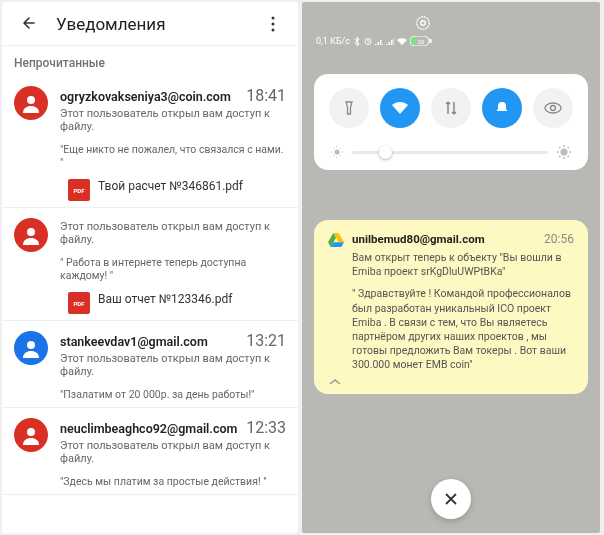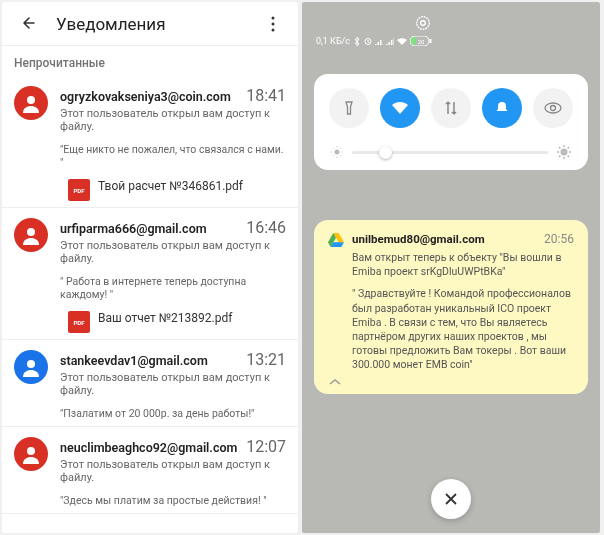--- a/index.html
+++ b/index.html
@@ -94,29 +94,25 @@
         </div>
       </div>
       <div class="notif">
         <div class="avatar avatar-red">
           <svg width="20" height="20" viewBox="0 0 20 20">
             <circle cx="10" cy="7" r="4" fill="#fff"></circle>
             <path d="M2 20c0-5 4-7 8-7s8 2 8 7z" fill="#fff"></path>
           </svg>
         </div>
         <div class="notif-body">
-          <div class="notif-top">
-            <span class="sender">urfiparma666@gmail.com</span>
-            <span class="time-l">16:46</span>
-          </div>
           <div class="msg">Этот пользователь открыл вам доступ к файлу.</div>
           <div class="quote">" Работа в интернете теперь доступна каждому! "</div>
           <div class="attach">
             <div class="pdf-badge">PDF</div>
-            <span class="filename">Ваш отчет №213892.pdf</span>
+            <span class="filename">Ваш отчет №123346.pdf</span>
           </div>
         </div>
       </div>
       <div class="notif">
         <div class="avatar avatar-blue">
           <svg width="20" height="20" viewBox="0 0 20 20">
             <circle cx="10" cy="7" r="4" fill="#fff"></circle>
             <path d="M2 20c0-5 4-7 8-7s8 2 8 7z" fill="#fff"></path>
           </svg>
         </div>
@@ -132,21 +128,21 @@
       <div class="notif">
         <div class="avatar avatar-red">
           <svg width="20" height="20" viewBox="0 0 20 20">
             <circle cx="10" cy="7" r="4" fill="#fff"></circle>
             <path d="M2 20c0-5 4-7 8-7s8 2 8 7z" fill="#fff"></path>
           </svg>
         </div>
         <div class="notif-body">
           <div class="notif-top">
             <span class="sender">neuclimbeaghco92@gmail.com</span>
-            <span class="time-l">12:07</span>
+            <span class="time-l">12:33</span>
           </div>
           <div class="msg">Этот пользователь открыл вам доступ к файлу.</div>
           <div class="quote">"Здесь мы платим за простые действия! "</div>
         </div>
       </div>
     </div>
 </div>
 
 <div class="phone phone-right">
   <div class="statusbar-r">

